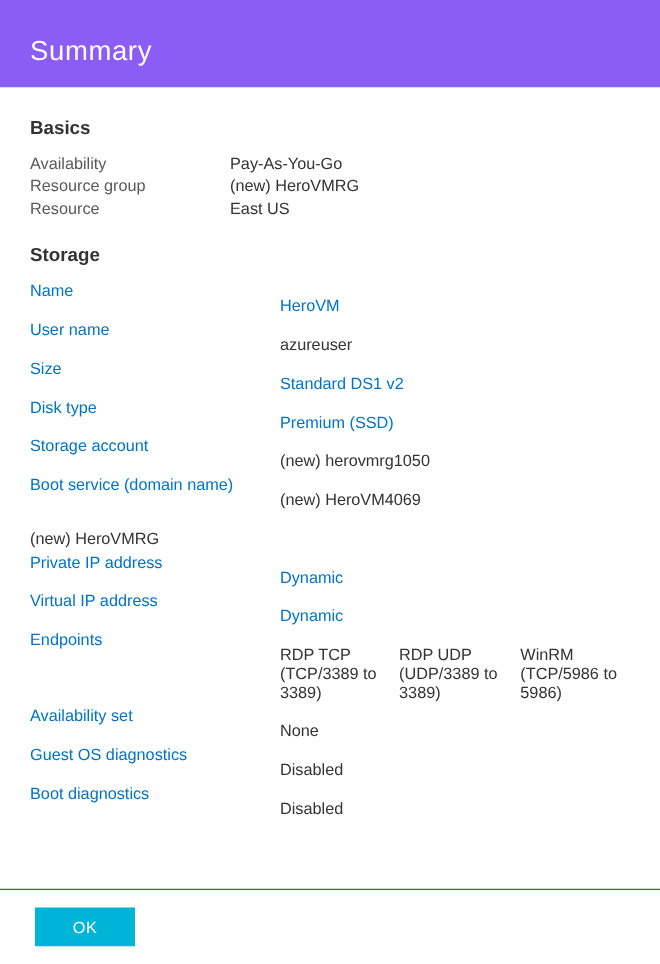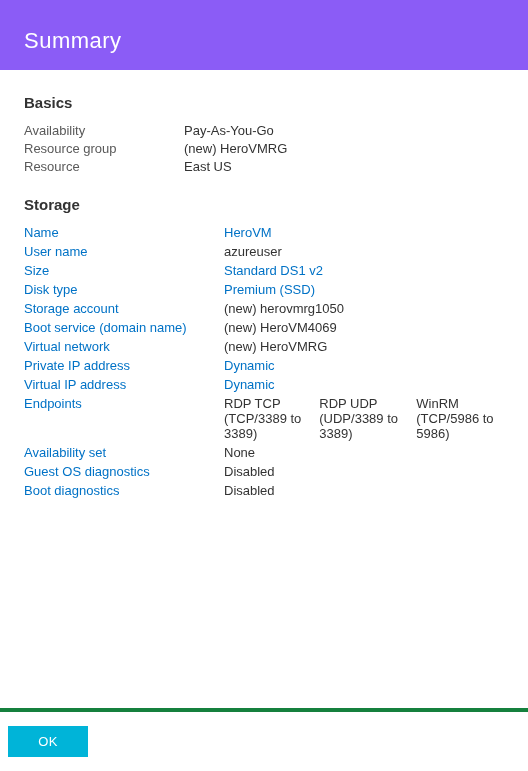--- a/index.html
+++ b/index.html
@@ -76,34 +76,35 @@
     }
 
     .settings-label {
       color: #0072c6;
       width: 200px;
       flex-shrink: 0;
     }
 
     .settings-value {
       color: #333;
+      margin-top: 12px;
     }
 
     .settings-value.link-color {
       color: #0072c6;
     }
 
     .endpoints-block {
       display: flex;
       flex-direction: row;
     }
 
     .footer {
-      border-top: 4px solid #15803d;
-      padding: 14px 8px;
+      border-top: 1px solid #15803d;
+      padding: 14px 28px;
       background: #fff;
       flex-shrink: 0;
     }
 
     .ok-button {
       background: #00b4d8;
       color: #fff;
       border: none;
       padding: 8px 28px;
       font-size: 13px;
@@ -160,21 +161,20 @@
     </div>
     <div class="settings-row">
       <span class="settings-label">Storage account</span>
       <span class="settings-value">(new) herovmrg1050</span>
     </div>
     <div class="settings-row">
       <span class="settings-label">Boot service (domain name)</span>
       <span class="settings-value">(new) HeroVM4069</span>
     </div>
     <div class="settings-row">
-      <span class="settings-label">Virtual network</span>
       <span class="settings-value">(new) HeroVMRG</span>
     </div>
     <div class="settings-row">
       <span class="settings-label">Private IP address</span>
       <span class="settings-value link-color">Dynamic</span>
     </div>
     <div class="settings-row">
       <span class="settings-label">Virtual IP address</span>
       <span class="settings-value link-color">Dynamic</span>
     </div>

